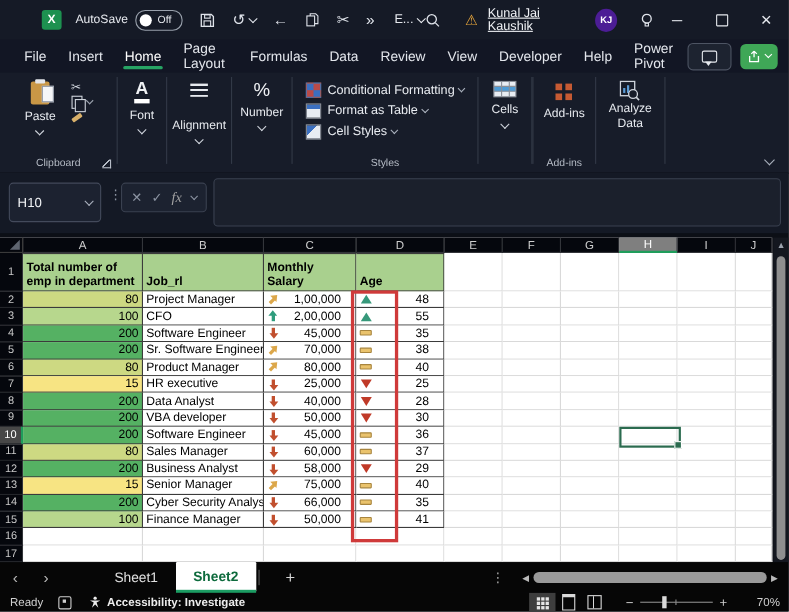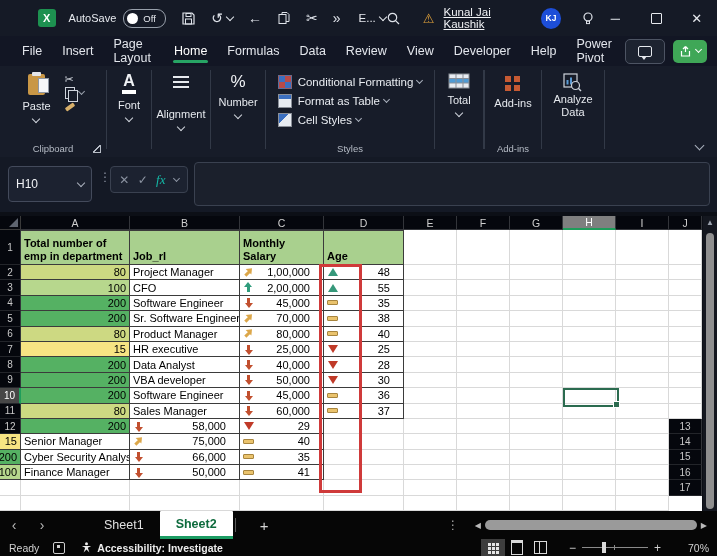--- a/index.html
+++ b/index.html
@@ -20,21 +20,21 @@
   .qat{display:flex;align-items:center;}
   .qat .qi{margin-left:15px;font-size:14px;color:#dfe3ea;line-height:1;display:flex;align-items:center;}
   .dim{color:#7d8594;}
   .chv{display:inline-block;width:5px;height:5px;border-right:1.4px solid currentColor;
        border-bottom:1.4px solid currentColor;transform:rotate(45deg);margin-left:4px;margin-top:-3px;}
   .docname{margin-left:18px;font-size:11.5px;display:flex;align-items:center;}
   .tb-right{margin-left:auto;display:flex;align-items:center;}
   .tb-right>*{margin-right:0;}
   .warn{color:#e2a23b;font-size:13px;margin-left:22px;}
   .uname{margin-left:9px;font-size:11.5px;color:#f0f2f5;text-decoration:underline;}
-  .avatar{margin-left:9px;width:21px;height:21px;border-radius:50%;background:#1d4ed8;color:#fff;
+  .avatar{margin-left:9px;width:21px;height:21px;border-radius:50%;background:#4c1d95;color:#fff;
           font-size:8.5px;font-weight:700;display:flex;align-items:center;justify-content:center;}
   .bulb{margin-left:20px;}
   .wc{width:42px;height:36px;display:flex;align-items:center;justify-content:center;color:#e6e9ee;font-size:13px;}
   .wc-box{width:9px;height:9px;border:1.2px solid #e6e9ee;border-radius:1px;}
   .svgic{display:block;}
 
   
   .tabrow{position:absolute;left:0;top:36px;width:717px;height:30px;display:flex;align-items:center;
           background:#12open1624;background:#121624;color:#e3e6ec;font-size:12.5px;}
   .rtab{padding:0 10px;height:30px;display:flex;align-items:center;position:relative;cursor:default;}
@@ -93,21 +93,21 @@
   
   .fbar{position:absolute;left:0;top:157px;width:717px;height:55px;background:#141925;}
   .namebox{position:absolute;left:8px;top:9px;width:84px;height:25px;background:#20263410;
            border:1px solid #434a5b;border-radius:4px;display:flex;align-items:center;
            color:#f0f2f5;font-size:12px;padding:17px 7px;box-sizing:border-box;background:#1c2230;}
   .namebox .chv{margin-left:auto;color:#aab1bd;}
   .fdots{position:absolute;left:99px;top:13px;color:#8b93a1;font-size:12px;}
   .fbtns{position:absolute;left:110px;top:9px;width:76px;height:25px;border:1px solid #3a4150;
          border-radius:4px;background:#1c2230;display:flex;align-items:center;justify-content:space-evenly;
          color:#8b93a1;font-size:12px;}
-  .fx{font-family:"Liberation Serif",serif;font-style:italic;color:#14b8a6;font-size:13px;}
+  .fx{font-family:"Liberation Serif",serif;font-style:italic;color:#a3a3a3;font-size:13px;}
   .finput{position:absolute;left:194px;top:5px;width:516px;height:44px;background:#1b202c;
           border:1px solid #3a4150;border-radius:4px;color:#fff;font-size:12px;padding:3px 6px;box-sizing:border-box;}
 
   
   #grid{position:absolute;left:0;top:212px;width:717px;height:299px;background:#0c0f16;}
   #gridtable{position:absolute;left:0;top:4px;display:grid;background:#fff;}
   .corner{background:#05070d;position:relative;border-right:1px solid #3a3a3a;border-bottom:1px solid #3a3a3a;}
   .corner::after{content:"";position:absolute;right:2px;bottom:2px;width:0;height:0;
                  border-left:9px solid transparent;border-bottom:9px solid #5f6570;}
   .colh{background:#05070d;color:#cfcfcf;font-size:10.5px;display:flex;align-items:center;justify-content:center;
@@ -248,22 +248,22 @@
           <span class="wc-box"></span>
         </span>
       <span class="wc">✕</span>
     </span>
   </div>
 
   <div class="tabrow">
     <div id="rtabs" style="display:flex;margin-left:12px;">
         <div class="rtab">File</div>
         <div class="rtab">Insert</div>
+        <div class="rtab active">Home</div>
         <div class="rtab">Page Layout</div>
-        <div class="rtab active">Home</div>
         <div class="rtab">Formulas</div>
         <div class="rtab">Data</div>
         <div class="rtab">Review</div>
         <div class="rtab">View</div>
         <div class="rtab">Developer</div>
         <div class="rtab">Help</div>
         <div class="rtab">Power Pivot</div>
       </div>
     <div class="tab-actions">
       <span class="cmt-btn">
@@ -353,21 +353,21 @@
     <div class="rsep"></div>
 
     <div class="rgroup" style="width:48px;">
       <div class="bigbtn">
         <svg width="22" height="17" viewBox="0 0 22 17">
             <rect x="1" y="1" width="20" height="14" fill="#e8ecf2"></rect>
             <rect x="1" y="5.5" width="20" height="4.5" fill="#4f9bd5"></rect>
             <path d="M8 1 V15 M15 1 V15 M1 5.5 H21 M1 10 H21" stroke="#8a8f98" fill="none"></path>
             <rect x="1" y="1" width="20" height="14" fill="none" stroke="#8a8f98"></rect>
           </svg>
-        <span class="blabel" style="margin-top:4px;">Total</span>
+        <span class="blabel" style="margin-top:4px;">Cells</span>
         <span class="bchv"></span>
       </div>
     </div>
     <div class="rsep"></div>
 
     <div class="rsep"></div>
 
     <div class="rgroup" style="width:56px;">
       <div class="bigbtn">
         <span class="addins-ic"></span>
@@ -637,20 +637,21 @@
           <span class="val">37</span>
         </div>
         <div class="ecell"></div>
         <div class="ecell"></div>
         <div class="ecell"></div>
         <div class="ecell"></div>
         <div class="ecell"></div>
         <div class="ecell"></div>
         <div class="rownum">12</div>
         <div class="cell num" style="background: rgb(85, 177, 99);">200</div>
+        <div class="cell txt">Business Analyst</div>
         <div class="cell icnum">
           <span class="ic">
             <span class="arr ic-adn"></span>
           </span>
           <span class="val">58,000</span>
         </div>
         <div class="cell icnum">
           <span class="ic">
             <span class="ic-tdn"></span>
           </span>

